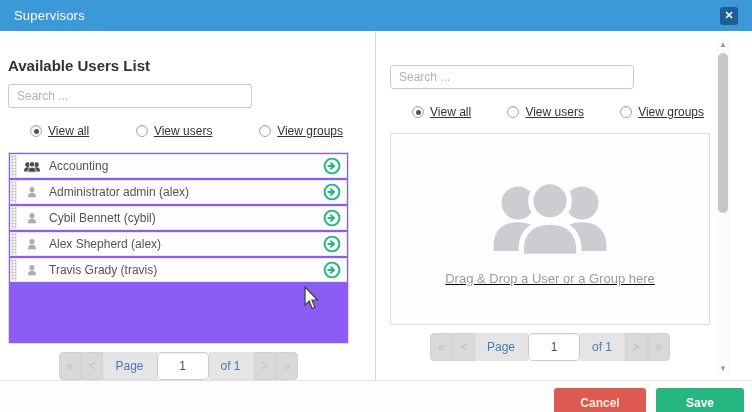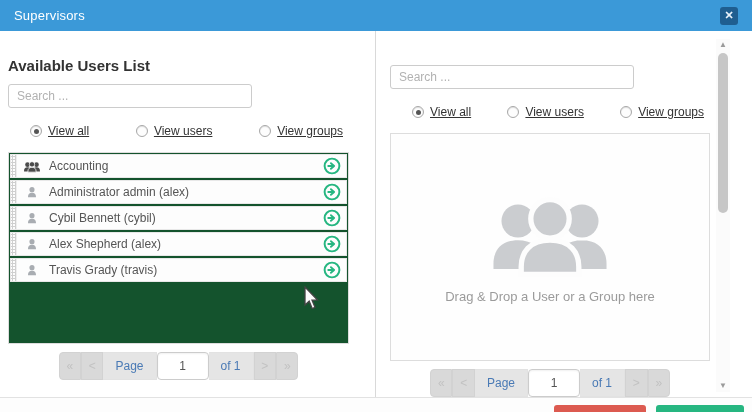--- a/index.html
+++ b/index.html
@@ -30,42 +30,42 @@
 
   .filters { display:flex; margin-top:16px; padding:0 6px 0 22px; justify-content:space-between; align-items:center; height:14px; }
   .filter { display:flex; align-items:center; gap:6px; cursor:pointer; }
   .radio { width:12px; height:12px; border:1px solid #a8a8a8; border-radius:50%; background:#fdfdfd;
     display:inline-flex; align-items:center; justify-content:center; box-shadow:inset 0 1px 1px rgba(0,0,0,.12); }
   .radio .dot { width:5px; height:5px; border-radius:50%; background:transparent; }
   .radio.checked .dot { background:#555; }
   .filter-label { font-size:12px; color:#333;text-decoration:underline; }
 
   
-  .list-box { margin-top:14px; height:192px; border:1px solid #ddd; background:#14532d; padding:1px 1px; overflow:hidden; }
+  .list-box { margin-top:14px; height:192px; border:1px solid #ddd; background:#8b5cf6; padding:1px 1px; overflow:hidden; }
   .row { display:flex; align-items:center; height:24px; border:1px solid #e8e8e8; margin-bottom:2px; background:#fdfdfd; }
   .handle { width:6px; align-self:stretch; margin-right:6px; border-right:1px solid #eee;
     background-image:radial-gradient(#cfcfcf 1px, transparent 1.2px); background-size:3px 3px; cursor:grab; }
   .row-icon { width:18px; height:14px; margin-right:8px; flex:0 0 18px; display:flex; align-items:center; justify-content:center; }
   .row-label { font-size:12px; color:#555; flex:1 1 auto; white-space:nowrap; overflow:hidden; }
   .arrow-btn { width:18px; height:18px; margin-right:5px; flex:0 0 18px; cursor:pointer; }
 
   
   .pager { display:flex; height:28px; margin:8px auto 0 auto; width:240px; }
   .pg-btn { width:29px; background:#d9d9d9; border:1px solid #d2d2d2; color:#c2c2c2; font-size:12px;
     display:flex; align-items:center; justify-content:center; cursor:pointer; }
   .pg-btn.first { border-radius:4px 0 0 4px; }
   .pg-btn.last  { border-radius:0 4px 4px 0; }
   .pg-cell { background:#e5e5e5; border:1px solid #e2e2e2; border-left:none; color:#4a7ab5; font-size:12px;
     display:flex; align-items:center; justify-content:center; padding:0 12px; white-space:nowrap; }
   .pg-input { width:52px; height:28px; border:1px solid #ccc; border-radius:4px; text-align:center;
     font-size:12px; color:#555; font-family:"Liberation Sans",sans-serif; box-shadow:inset 0 1px 2px rgba(0,0,0,.06); }
 
   
-  .dropzone { margin-top:14px; height:228px; border:1px solid #ddd; background:#fefefe;
-    display:flex; flex-direction:column; align-items:center; justify-content:center; }
+  .dropzone { margin-top:14px; height:192px; border:1px solid #ddd; background:#fefefe;
+    display:flex; flex-direction:column; align-items:center; justify-content:center;text-decoration:underline; }
   .dropzone-text { font-size:13px; color:#9b9b9b; margin-top:6px; }
 
   
   .scrollbar { position:absolute; top:8px; bottom:5px; right:22px; width:14px; background:#fbfbfb; }
   .sb-arrow { position:absolute; left:0; width:14px; height:12px; color:#9a9a9a; font-size:8px; text-align:center; line-height:12px; cursor:pointer; }
   .sb-up { top:0; } .sb-down { bottom:0; }
   .sb-thumb { position:absolute; left:2px; width:10px; top:14px; height:160px; background:#c6c6c6; border-radius:5px; cursor:grab; }
 
   
   .ftr { flex:0 0 43px; background:#fdfdfd; display:flex; align-items:center; justify-content:flex-end; gap:10px; padding-right:8px;padding-left:28px; }

